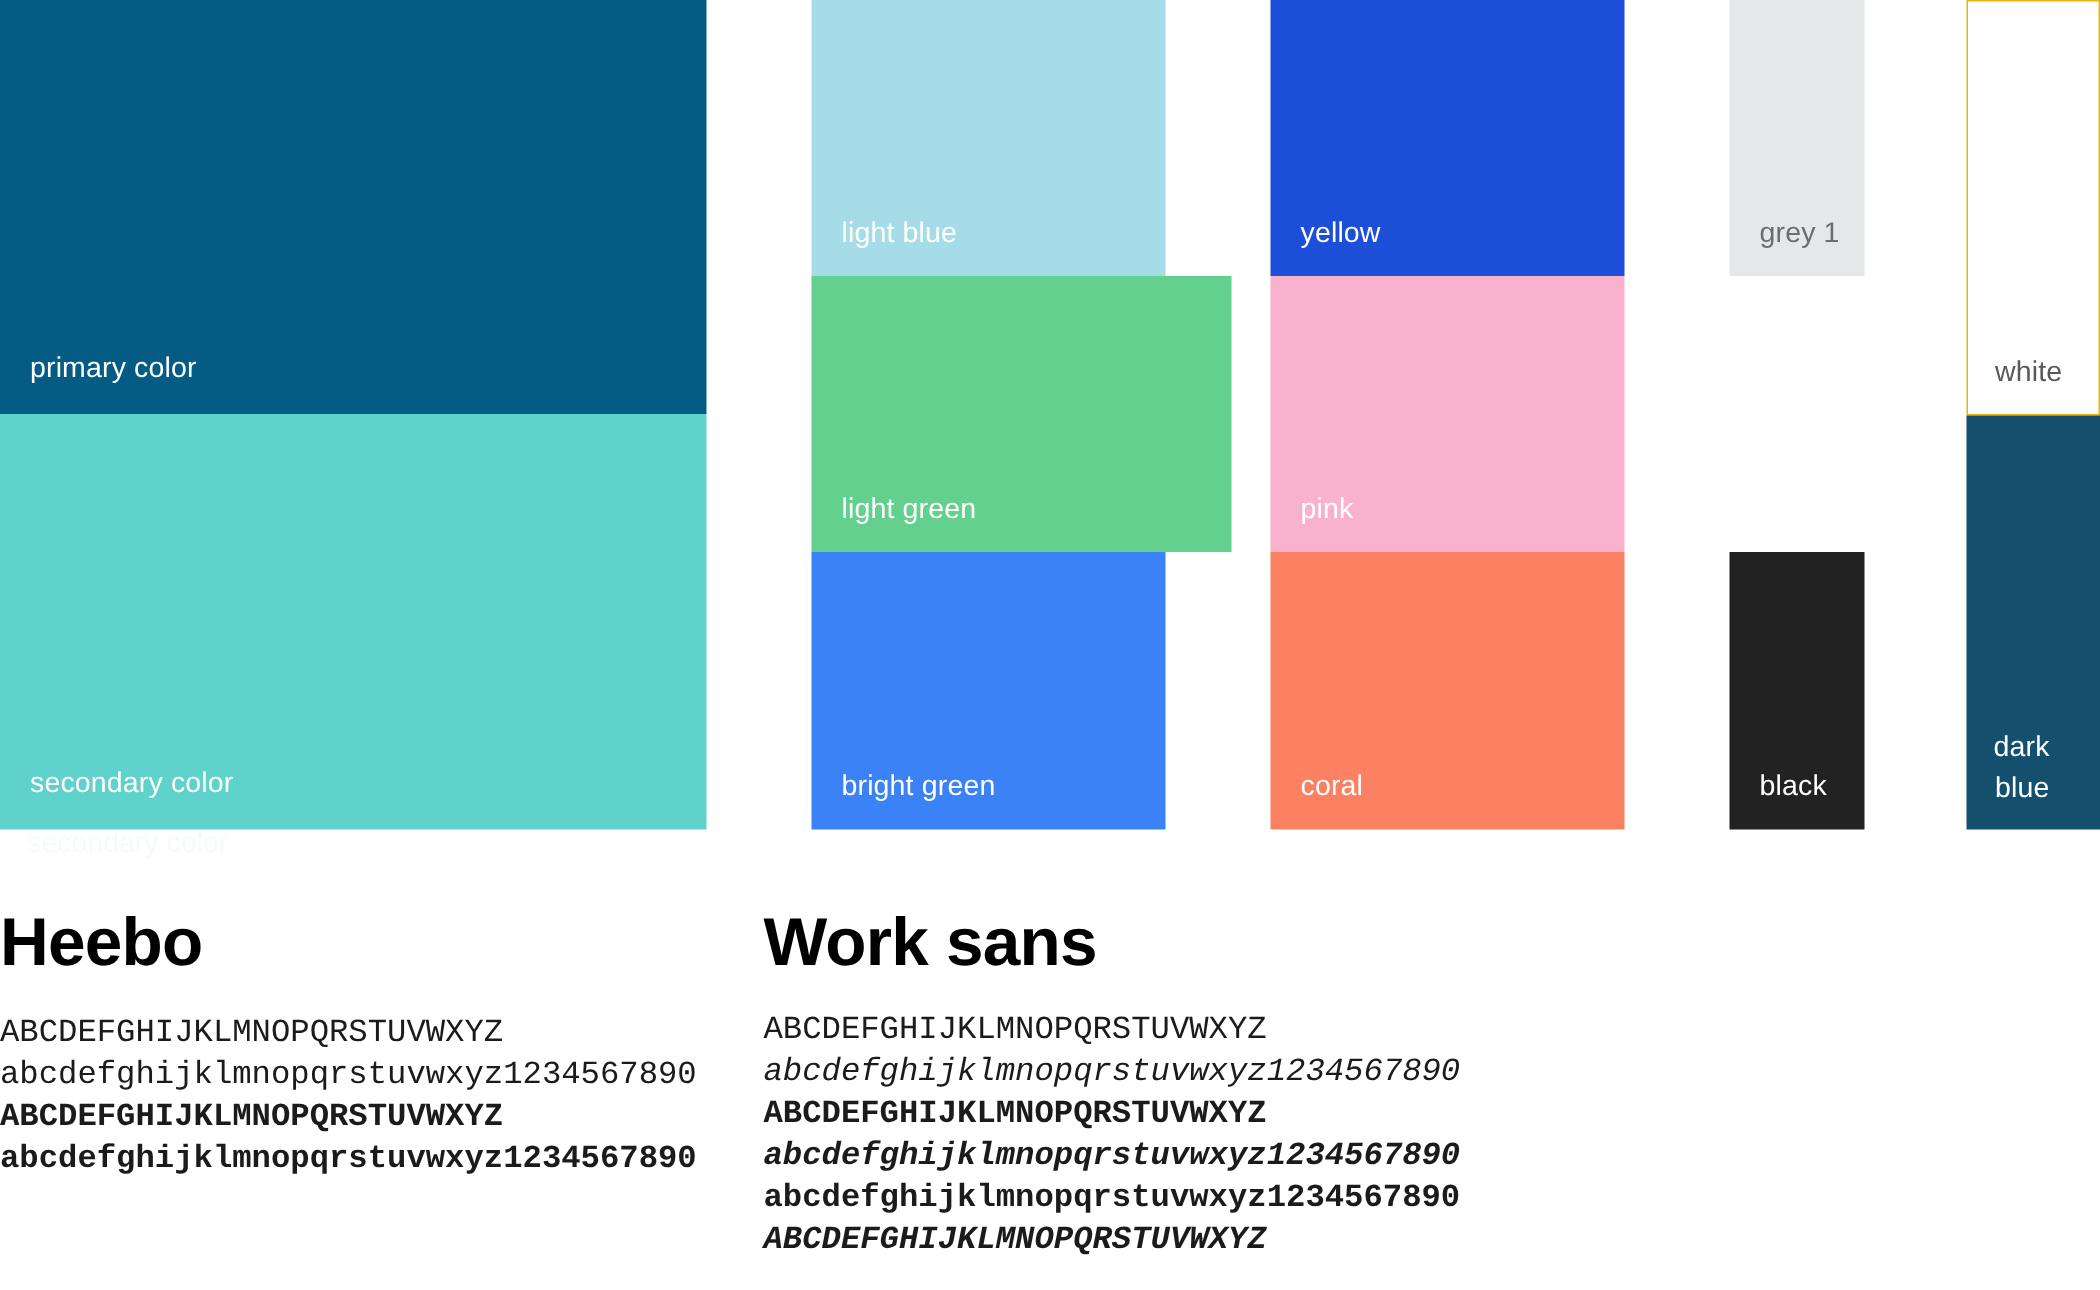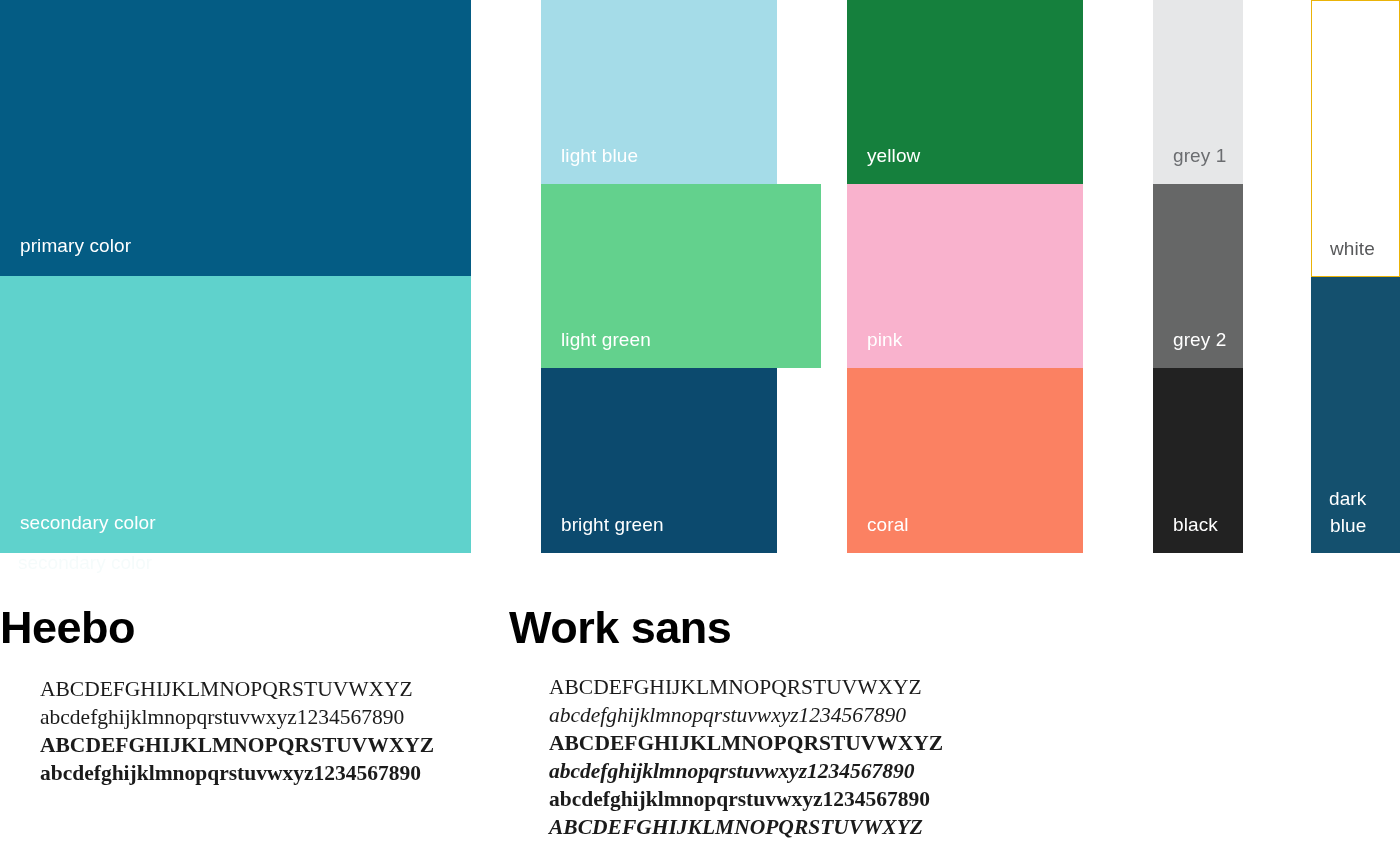--- a/index.html
+++ b/index.html
@@ -99,22 +99,21 @@
 
   .specimens {
     margin-top: 22px;
   }
 
   .specimen-line {
     font-size: 22px;
     line-height: 28px;
     color: #1b1b1b;
     white-space: nowrap;
-    font-family: Liberation Serif, serif;
-    padding-left: 40px;
+    font-family: Liberation Mono, monospace;
   }
   .specimen-line.w-bold   { font-weight: bold; }
   .specimen-line.s-italic { font-style: italic; }
 
   
   #block-heebo { left: 0; width: 480px; }
   #block-heebo .type-name { font-size: 45px; }
   #block-heebo .specimens { margin-top: 24px; }
   #block-heebo .specimen-line { font-size: 21.5px; line-height: 28px; }
 
@@ -133,37 +132,34 @@
     </div>
     <div class="swatch big" style="left: 0px; top: 276px; width: 471px; height: 277px; background: rgb(95, 210, 204);">
       <span class="swatch-label" style="color: rgb(255, 255, 255);">secondary color</span>
     </div>
     <div class="swatch mid" style="left: 541px; top: 0px; width: 236px; height: 184px; background: rgb(165, 220, 232);">
       <span class="swatch-label" style="color: rgb(255, 255, 255);">light blue</span>
     </div>
     <div class="swatch mid" style="left: 541px; top: 184px; width: 280px; height: 184px; background: rgb(99, 209, 141);">
       <span class="swatch-label" style="color: rgb(255, 255, 255);">light green</span>
     </div>
-    <div class="swatch mid" style="left: 541px; top: 368px; width: 236px; height: 185px; background: #0c4a6e;">
+    <div class="swatch mid" style="left: 541px; top: 368px; width: 236px; height: 185px; background: #3b82f6;">
       <span class="swatch-label" style="color: rgb(255, 255, 255);">bright green</span>
     </div>
-    <div class="swatch mid" style="left: 847px; top: 0px; width: 236px; height: 184px; background: #15803d;">
+    <div class="swatch mid" style="left: 847px; top: 0px; width: 236px; height: 184px; background: #1d4ed8;">
       <span class="swatch-label" style="color: rgb(255, 255, 255);">yellow</span>
     </div>
     <div class="swatch mid" style="left: 847px; top: 184px; width: 236px; height: 184px; background: rgb(249, 178, 205);">
       <span class="swatch-label" style="color: rgb(255, 255, 255);">pink</span>
     </div>
     <div class="swatch mid" style="left: 847px; top: 368px; width: 236px; height: 185px; background: rgb(251, 129, 98);">
       <span class="swatch-label" style="color: rgb(255, 255, 255);">coral</span>
     </div>
     <div class="swatch mid" style="left: 1153px; top: 0px; width: 90px; height: 184px; background: rgb(230, 231, 232);">
       <span class="swatch-label" style="color: rgb(107, 109, 112);">grey 1</span>
-    </div>
-    <div class="swatch mid" style="left: 1153px; top: 184px; width: 90px; height: 184px; background: rgb(102, 103, 103);">
-      <span class="swatch-label" style="color: rgb(255, 255, 255);">grey 2</span>
     </div>
     <div class="swatch mid" style="left: 1153px; top: 368px; width: 90px; height: 185px; background: rgb(34, 34, 34);">
       <span class="swatch-label" style="color: rgb(255, 255, 255);">black</span>
     </div>
     <div class="swatch narrow bordered" style="left: 1311px; top: 0px; width: 89px; height: 277px; background: rgb(255, 255, 255);">
       <span class="swatch-label" style="color: rgb(88, 89, 91);">white</span>
     </div>
     <div class="swatch narrow" style="left: 1311px; top: 277px; width: 89px; height: 276px; background: rgb(20, 80, 110);">
       <span class="swatch-label" style="color: rgb(255, 255, 255);">dark
 blue</span>

